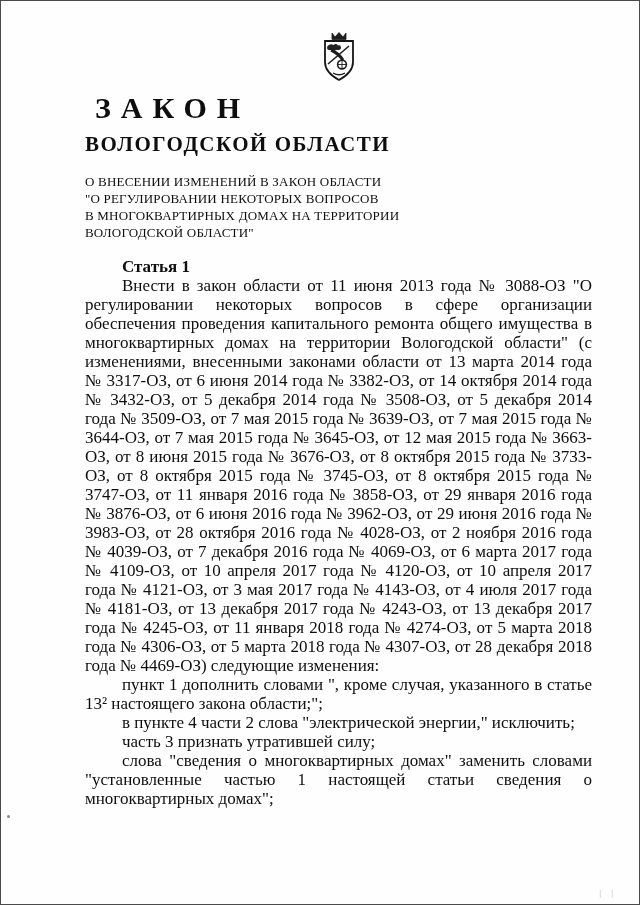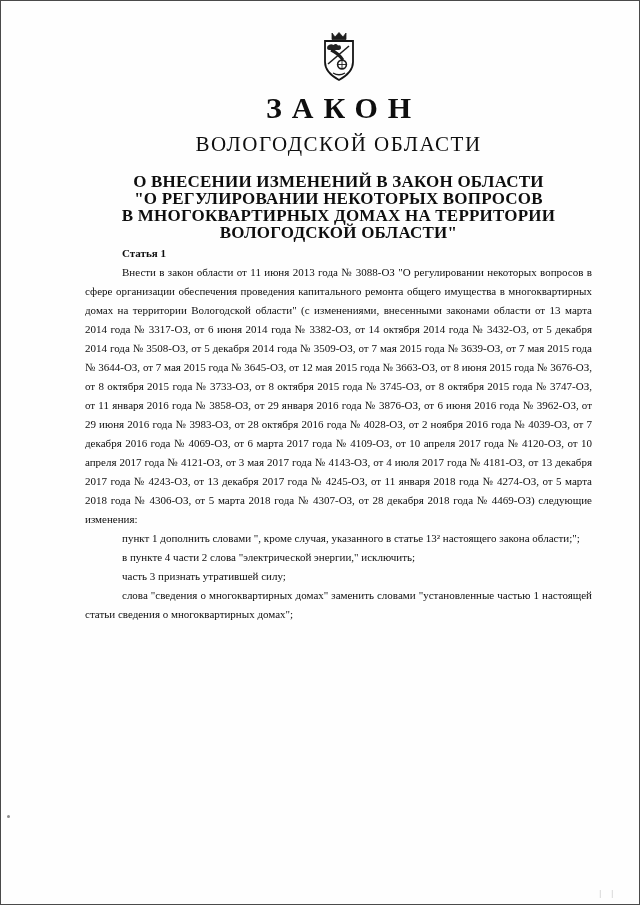--- a/index.html
+++ b/index.html
@@ -8,47 +8,47 @@
     width: 640px;
     height: 905px;
     box-sizing: border-box;
     background: #fefefe;
     border: 1px solid #4a4a4a;
     font-family: "Liberation Serif", serif;
     color: #0e0e0e;
     overflow: hidden;
   }
   .inner { padding: 30px 47px 0 84px; }
-  .header { text-align: center; }
+  .header { }
   .emblem-wrap { display: block; margin: 0 auto 8px; width: 40px; height: 52px; }
   .title {
     font-size: 30px;
     font-weight: 700;
     letter-spacing: 10px;
     text-indent: 10px;
     margin: 4px 0 6px 0;
     line-height: 34px;
   }
   .subtitle {
     font-size: 21px;
-    font-weight: 400;
+    font-weight: 700;
     letter-spacing: 1.5px;
     margin: 4px 0 16px 0;
     line-height: 26px;
   }
   .law-heading {
-    font-size: 17px;
-    font-weight: 700;
+    font-size: 13px;
+    font-weight: 400;
     line-height: 17px;
     letter-spacing: 0.2px;
-    margin: 0 0 3px 0;
+    margin: 0 0 16px 0;
   }
   .body-text p {
     margin: 0;
-    font-size: 11px;
+    font-size: 17px;
     line-height: 19px;
     text-align: justify;
     text-indent: 37px;
   }
   .article-label {
     font-size: 13.8px;
     line-height: 19px;
     font-weight: 700;
     text-indent: 37px;
     margin: 0;

